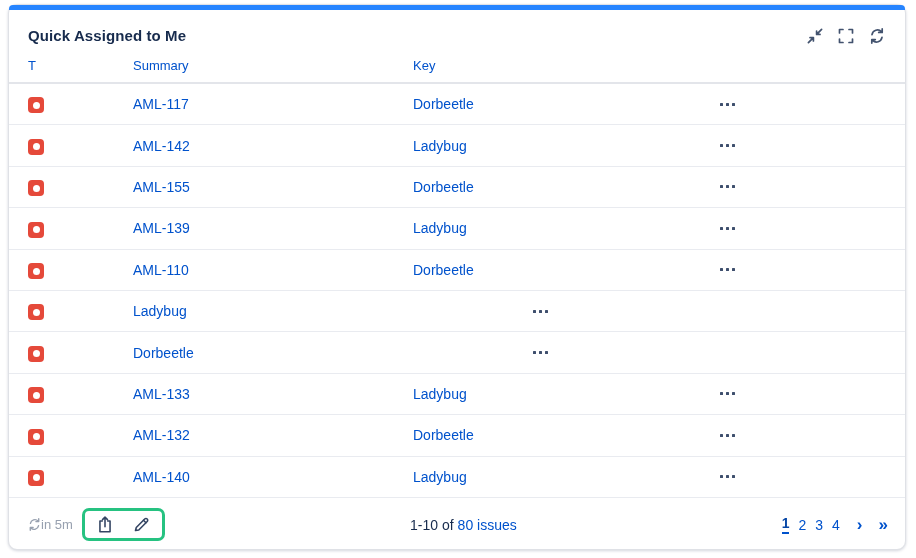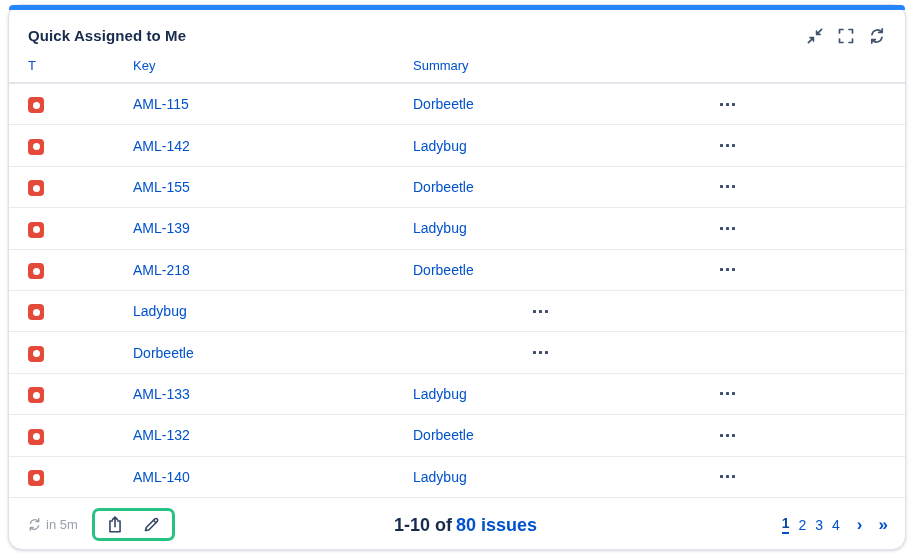--- a/index.html
+++ b/index.html
@@ -1,21 +1,21 @@
 <!DOCTYPE html>
 <html><head>
 <meta charset="utf-8">
 <style>
   * { margin:0; padding:0; box-sizing:border-box; }
   html,body { width:916px; height:558px; background:#ffffff;
     font-family:"Liberation Sans", sans-serif; overflow:hidden; }
 
   .gadget {
     position:absolute; left:8px; top:4px; width:898px; height:546px;
-    background:#fff; border:1px solid #dfe1e6; border-radius:14px;
+    background:#fff; border:1px solid #dfe1e6; border-radius:9px;
     box-shadow:0 1px 3px rgba(9,30,66,0.18);
     display:flex; flex-direction:column;
   }
   .accent-bar { height:5px; background:#2684ff; border-radius:4px 4px 0 0; flex:none; }
 
   .gadget-header {
     display:flex; align-items:center; justify-content:space-between;
     padding:17px 20px 10px 19px; flex:none;
   }
   .gadget-title { font-size:15px; font-weight:700; color:#172b4d; letter-spacing:0.1px; }
@@ -44,31 +44,31 @@
   .cell-actions { display:flex; justify-content:center; }
   .dots { background:none; border:none; cursor:pointer; display:flex; gap:3px;
     padding:4px; align-items:center; }
   .dots i { width:3px; height:3px; background:#3e4f6d; border-radius:0.5px; display:block; }
 
   .gadget-footer {
     margin-top:auto; flex:none; height:49px; position:relative;
     display:flex; align-items:center; padding:0 18px 0 19px;
     font-size:13px; color:#97a0af;
   }
-  .footer-left { display:flex; align-items:center; gap:5px; }
+  .footer-left { display:flex; align-items:center; gap:0; }
   .refresh-mini svg { width:13px; height:13px; stroke:#97a0af; fill:none;
     stroke-width:1.7; stroke-linecap:round; stroke-linejoin:round; display:block; }
 
   .annotation { margin-left:9px; border:3px solid #26c281; border-radius:7px;
     padding:4px 11px; display:inline-flex; align-items:center; gap:17px; background:#fff; }
   .annotation .icon-btn { width:19px; height:19px; }
   .annotation .icon-btn svg { width:18px; height:18px; stroke:#344563; stroke-width:1.4; }
 
   .footer-center { position:absolute; left:50%; top:50%; transform:translate(-44%,-50%);
-    font-size:18px; color:#172b4d; white-space:nowrap;font-weight:bold; }
+    font-size:14px; color:#172b4d; white-space:nowrap; }
   .footer-center a { color:#0052cc; text-decoration:none; cursor:pointer; margin-left:4px; }
 
   .footer-right { margin-left:auto; display:flex; align-items:center; gap:9px; font-size:14px; }
   .footer-right a { text-decoration:none; cursor:pointer; }
   .pg { color:#0052cc; }
   .pg-current { color:#0747a6; font-weight:700; border-bottom:2px solid #0052cc; padding-bottom:1px; }
   .chev { color:#0052cc; font-weight:700; font-size:17px; line-height:1; }
   .chev-next { margin-left:8px; }
   .chev-last { margin-left:7px; letter-spacing:-1px; }
 </style>
@@ -96,32 +96,32 @@
         <svg viewBox="0 0 16 16">
           <path d="M3 6.6 A5.6 5.6 0 0 1 12.4 3.6 M13.2 0.9 V4.4 H9.7"></path>
           <path d="M13 9.4 A5.6 5.6 0 0 1 3.6 12.4 M2.8 15.1 V11.6 H6.3"></path>
         </svg>
       </button>
     </div>
   </div>
 
   <div class="thead row-grid">
     <div class="col-h">T</div>
+    <div class="col-h">Summary</div>
     <div class="col-h">Key</div>
-    <div class="col-h">Summary</div>
     <div></div>
   </div>
 
   <div class="tbody">
     <div class="trow row-grid">
       <div>
         <span class="bug-icon" title="bug"></span>
       </div>
       <div>
-        <a class="lnk">AML-115</a>
+        <a class="lnk">AML-117</a>
       </div>
       <div>
         <a class="lnk">Dorbeetle</a>
       </div>
       <div class="cell-actions">
         <button class="dots">
             <i></i>
             <i></i>
             <i></i>
           </button>
@@ -183,21 +183,21 @@
             <i></i>
           </button>
       </div>
     </div>
 
     <div class="trow row-grid">
       <div>
         <span class="bug-icon" title="bug"></span>
       </div>
       <div>
-        <a class="lnk">AML-218</a>
+        <a class="lnk">AML-110</a>
       </div>
       <div>
         <a class="lnk">Dorbeetle</a>
       </div>
       <div class="cell-actions">
         <button class="dots">
             <i></i>
             <i></i>
             <i></i>
           </button>

